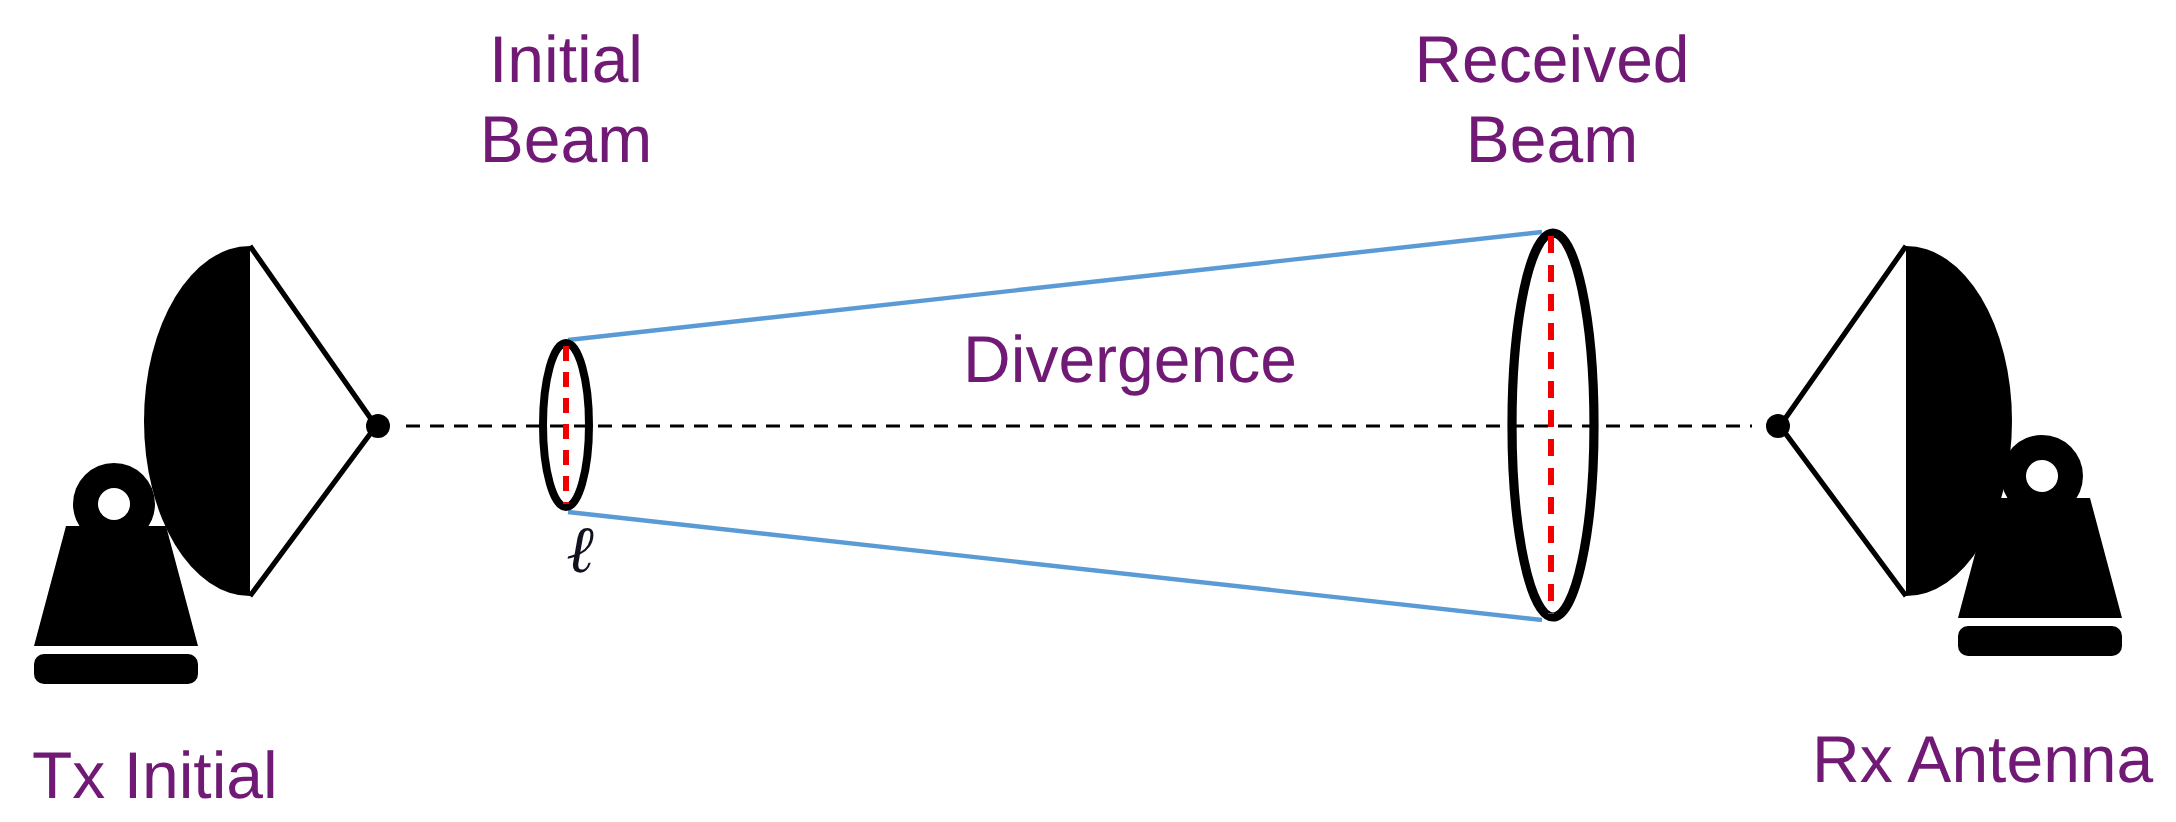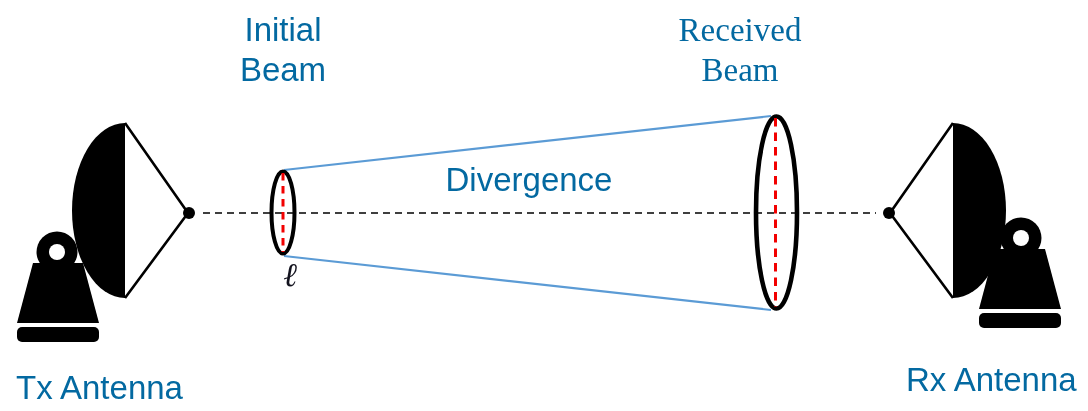--- a/index.html
+++ b/index.html
@@ -7,21 +7,21 @@
     width:1088px;height:411px;background:#ffffff;position:relative;
     overflow:hidden;
     font-family:"Liberation Sans","DejaVu Sans",sans-serif;
     color:#000;
   }
   .stage{position:absolute;left:0;top:0;width:1088px;height:411px;}
   .label{
     position:absolute;
     font-size:33px;
     line-height:40px;
-    color:#0369a1;
+    color:#701a75;
     white-space:nowrap;
   }
   .label.centered{text-align:center;}
   .ell{
     position:absolute;
     font-family:"DejaVu Serif","Liberation Serif",serif;
     font-style:italic;
     font-size:33px;
     line-height:36px;
     color:#12121e;
@@ -69,24 +69,24 @@
       </g>
     </g>
   </svg>
 </div>
 
 <div class="label centered" style="left:183px;top:10px;width:200px;">
   <div>Initial</div>
   <div>Beam</div>
 </div>
 
-<div class="label centered" style="left:640px;top:10px;width:200px;font-family:Liberation Serif, serif;">
+<div class="label centered" style="left:676px;top:10px;width:200px;">
   <div>Received</div>
   <div>Beam</div>
 </div>
 
-<div class="label centered" style="left:429px;top:160px;width:200px;">Divergence</div>
+<div class="label centered" style="left:465px;top:160px;width:200px;">Divergence</div>
 
 <div class="ell" style="left:272px;top:257px;width:36px;">ℓ</div>
 
-<div class="label" style="left:16px;top:368px;">Tx Antenna</div>
+<div class="label" style="left:16px;top:368px;">Tx Initial</div>
 
 <div class="label" style="left:906px;top:360px;">Rx Antenna</div>
 
 </body></html>

